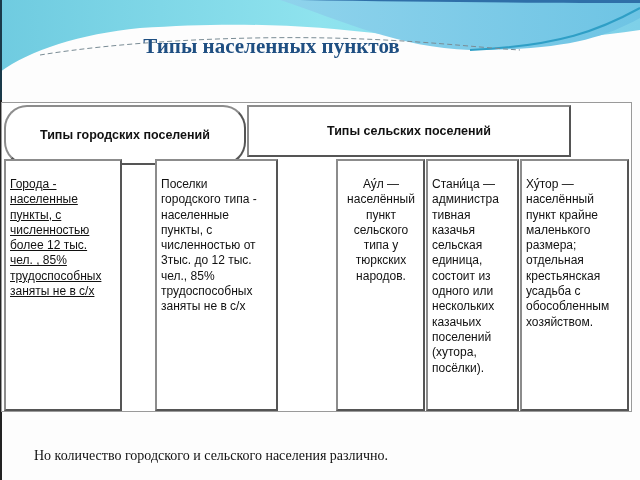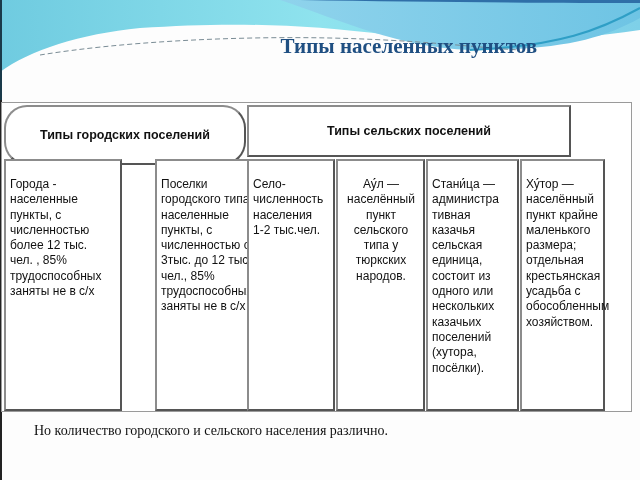--- a/index.html
+++ b/index.html
@@ -3,21 +3,21 @@
   <meta charset="utf-8">
   <style>
     * { box-sizing: border-box; margin: 0; padding: 0; }
     html, body { width: 640px; height: 480px; overflow: hidden; background: #fdfdfd; }
     body { position: relative; font-family: "Liberation Sans", sans-serif; }
 
     .bg-waves { position: absolute; left: 0; top: 0; width: 640px; height: 100px; }
 
     .title {
       position: absolute; left: 0; top: 34px; width: 537px;
-      text-align: right;
+      text-align: center;
       font-family: "Liberation Serif", serif;
       font-weight: bold; font-size: 21px; color: #1f4f82;
       padding-left: 6px;
     }
 
     .left-edge { position: absolute; left: 0; top: 100px; width: 2px; height: 380px; background: #222; }
 
     .grid {
       position: absolute; left: 1px; top: 102px; width: 631px; height: 310px;
       border: 1px solid #9a9a9a; background: #fff;
@@ -31,21 +31,21 @@
       display: flex; align-items: center; justify-content: center;
       font-weight: bold; font-size: 12.5px; color: #111;
     }
     .body-cell {
       padding: 16px 3px 0 4px;
       font-size: 12px; line-height: 15.3px; color: #111;
       white-space: pre-line;
     }
 
     .note {
-      position: absolute; left: 34px; top: 423px;
+      position: absolute; left: 34px; top: 448px;
       font-family: "Liberation Serif", serif;
       font-size: 14px; color: #111;
     }
   </style>
 </head>
 <body>
 
 <svg class="bg-waves" viewBox="0 0 640 100" preserveAspectRatio="none">
   <defs>
     <linearGradient id="g1" x1="0" y1="0" x2="1" y2="0">
@@ -68,63 +68,59 @@
 </svg>
 
 <div class="title">Типы населенных пунктов</div>
 
 <div class="left-edge"></div>
 
 <div class="grid">
   <div class="cell hdr" style="left:2px; top:2px; width:242px; height:60px;border-radius:23px;">Типы городских поселений</div>
   <div class="cell hdr" style="left:245px; top:2px; width:324px; height:52px;">Типы сельских поселений</div>
 
-  <div class="cell body-cell" style="left:2px; top:56px; width:118px; height:252px;">Города -
+  <div class="cell body-cell" style="left:2px; top:56px; width:118px; height:252px;text-decoration:underline;">Города -
 населенные
 пункты, с
 численностью
 более 12 тыс.
 чел. , 85%
 трудоспособных
 заняты не в с/х</div>
   <div class="cell body-cell" style="left:121px; top:56px; width:123px; height:252px;margin-left:32px;">Поселки
 городского типа -
 населенные
 пункты, с
 численностью от
 3тыс. до 12 тыс.
 чел., 85%
 трудоспособных
 заняты не в с/х</div>
 
-  <div class="cell body-cell" style="left:245px; top:56px; width:88px; height:252px;">Село-
-численность
-населения
-1-2 тыс.чел.</div>
   <div class="cell body-cell" style="left:334px; top:56px; width:89px; height:252px;text-align:center;">Ау́л —
 населённый
 пункт
 сельского
 типа у
 тюркских
 народов.</div>
   <div class="cell body-cell" style="left:424px; top:56px; width:93px; height:252px;">Стани́ца —
 администра
 тивная
 казачья
 сельская
 единица,
 состоит из
 одного или
 нескольких
 казачьих
 поселений
 (хутора,
 посёлки).</div>
-  <div class="cell body-cell" style="left:518px; top:56px; width:85px; height:252px;">Ху́тор —
+  <div class="cell body-cell" style="left:518px; top:56px; width:109px; height:252px;">Ху́тор —
 населённый
 пункт крайне
 маленького
 размера;
 отдельная
 крестьянская
 усадьба с
 обособленным
 хозяйством.</div>
 </div>

